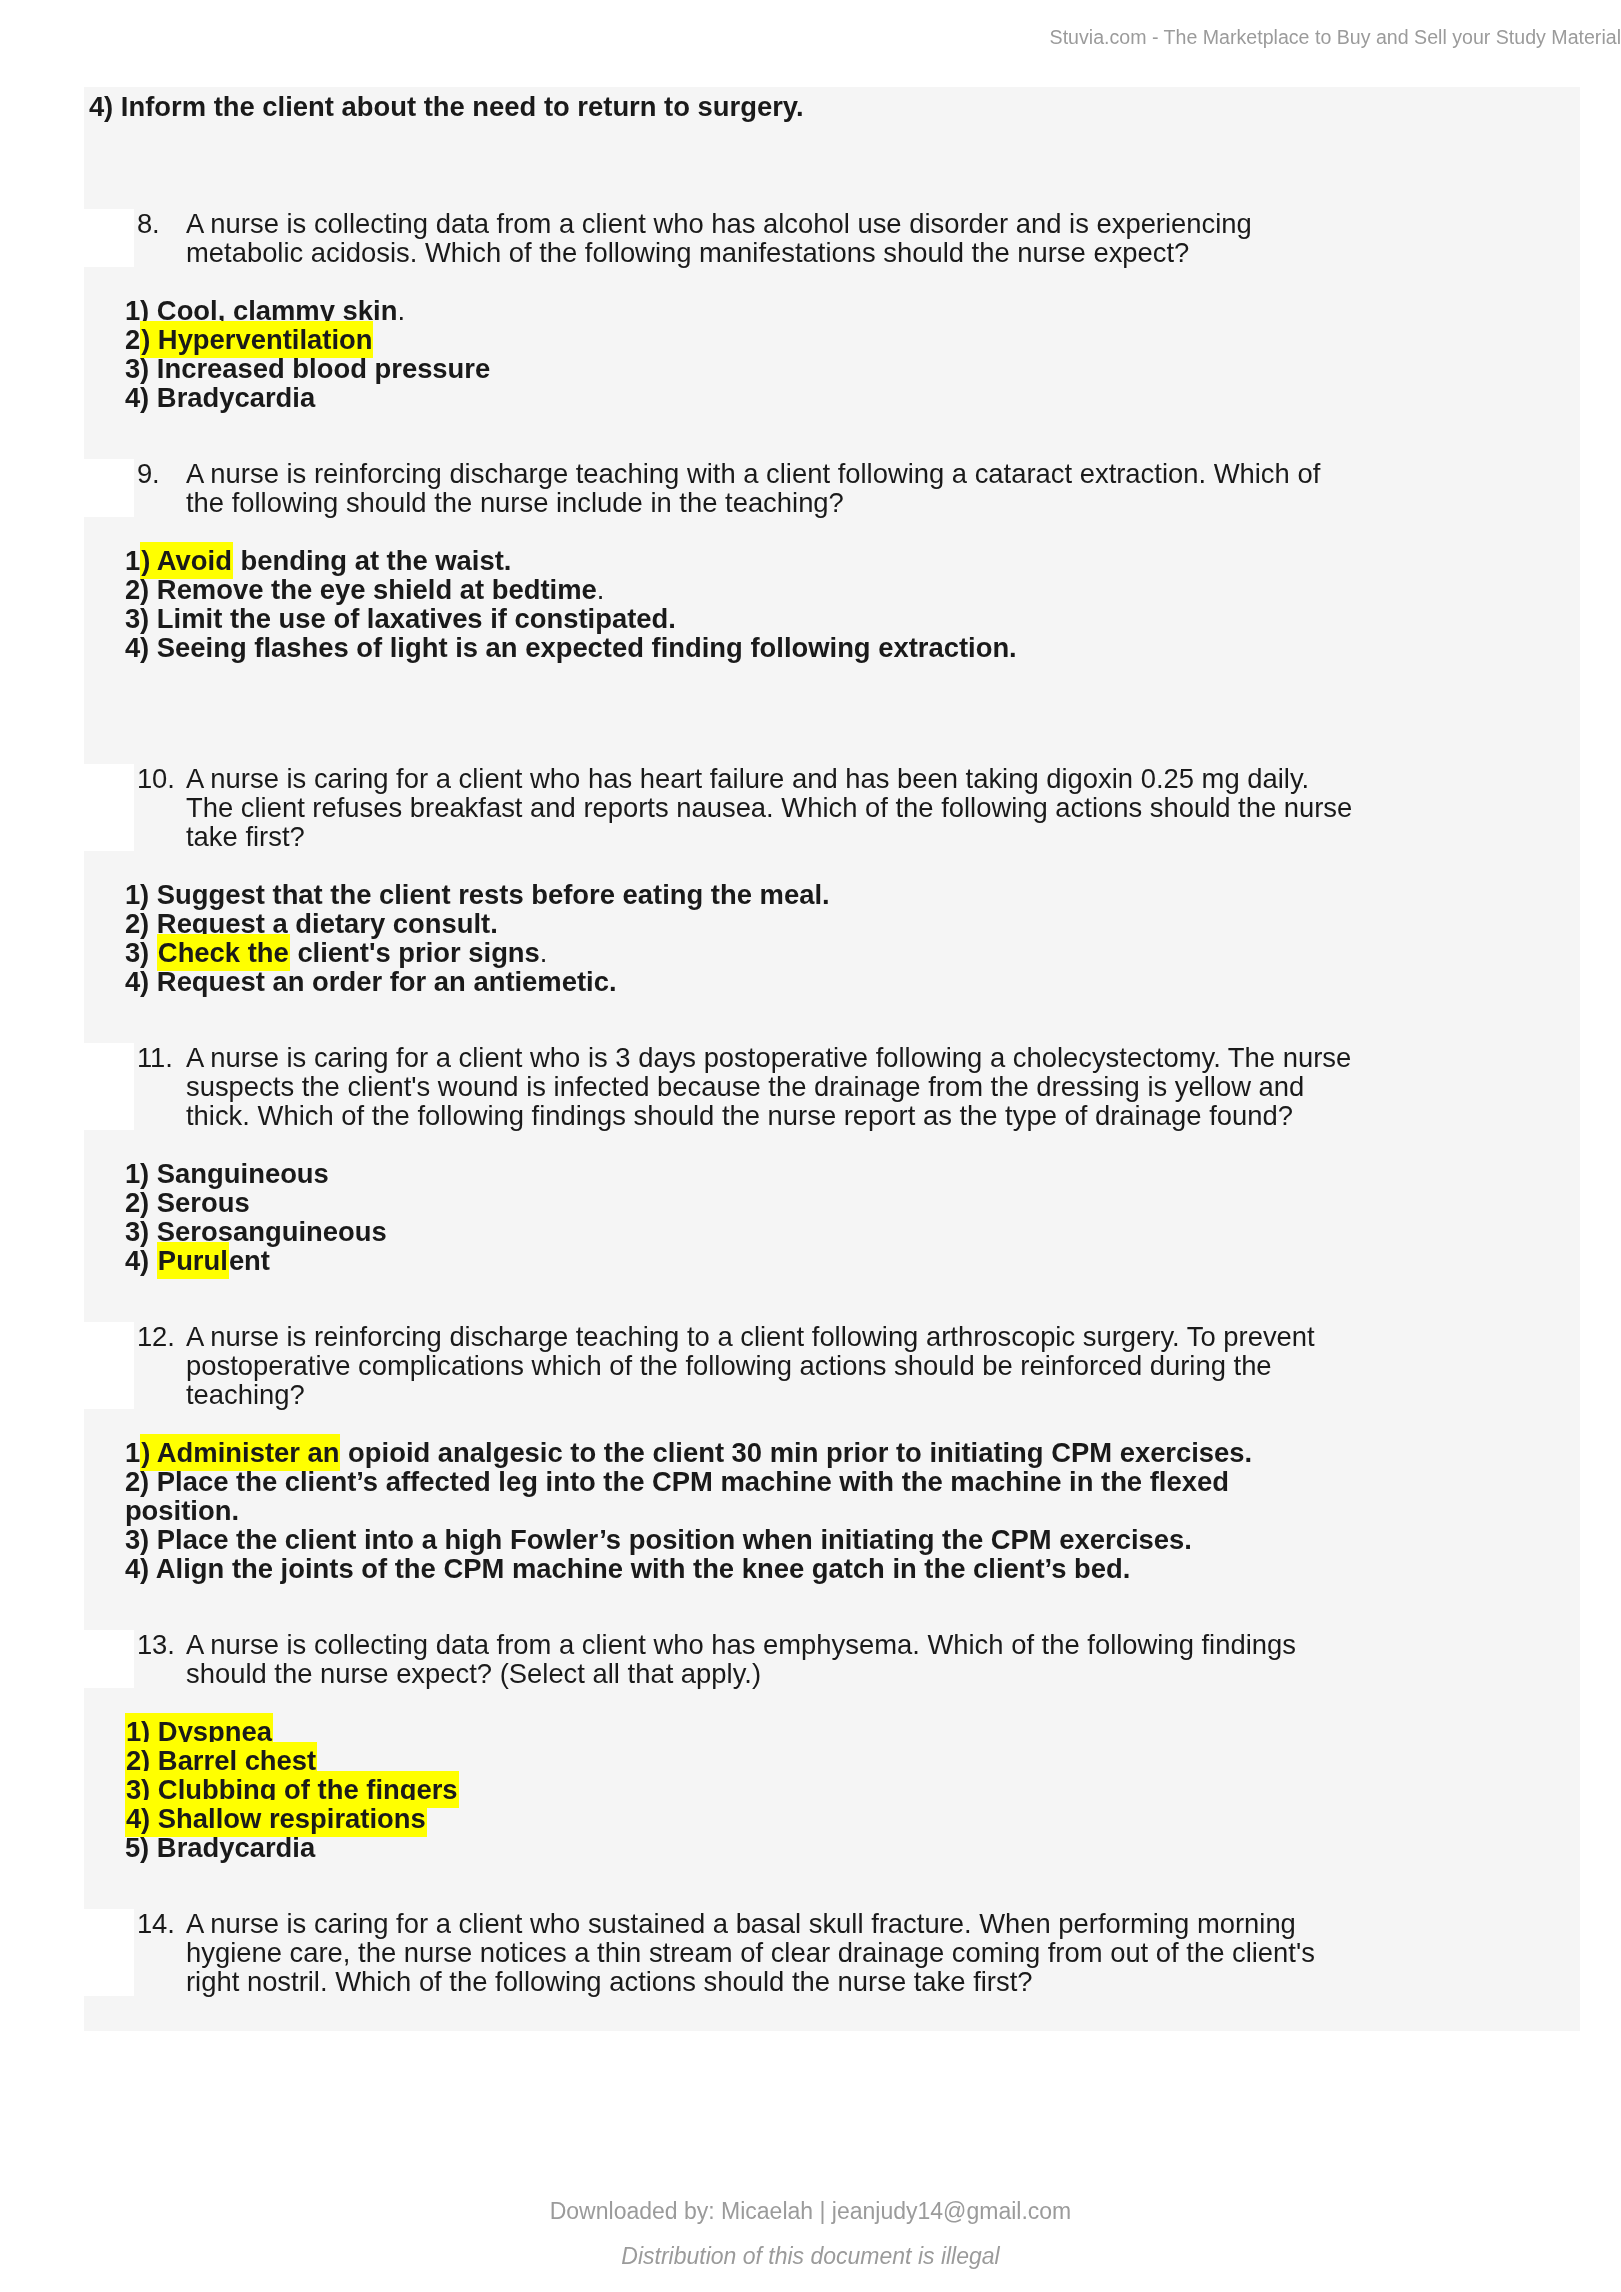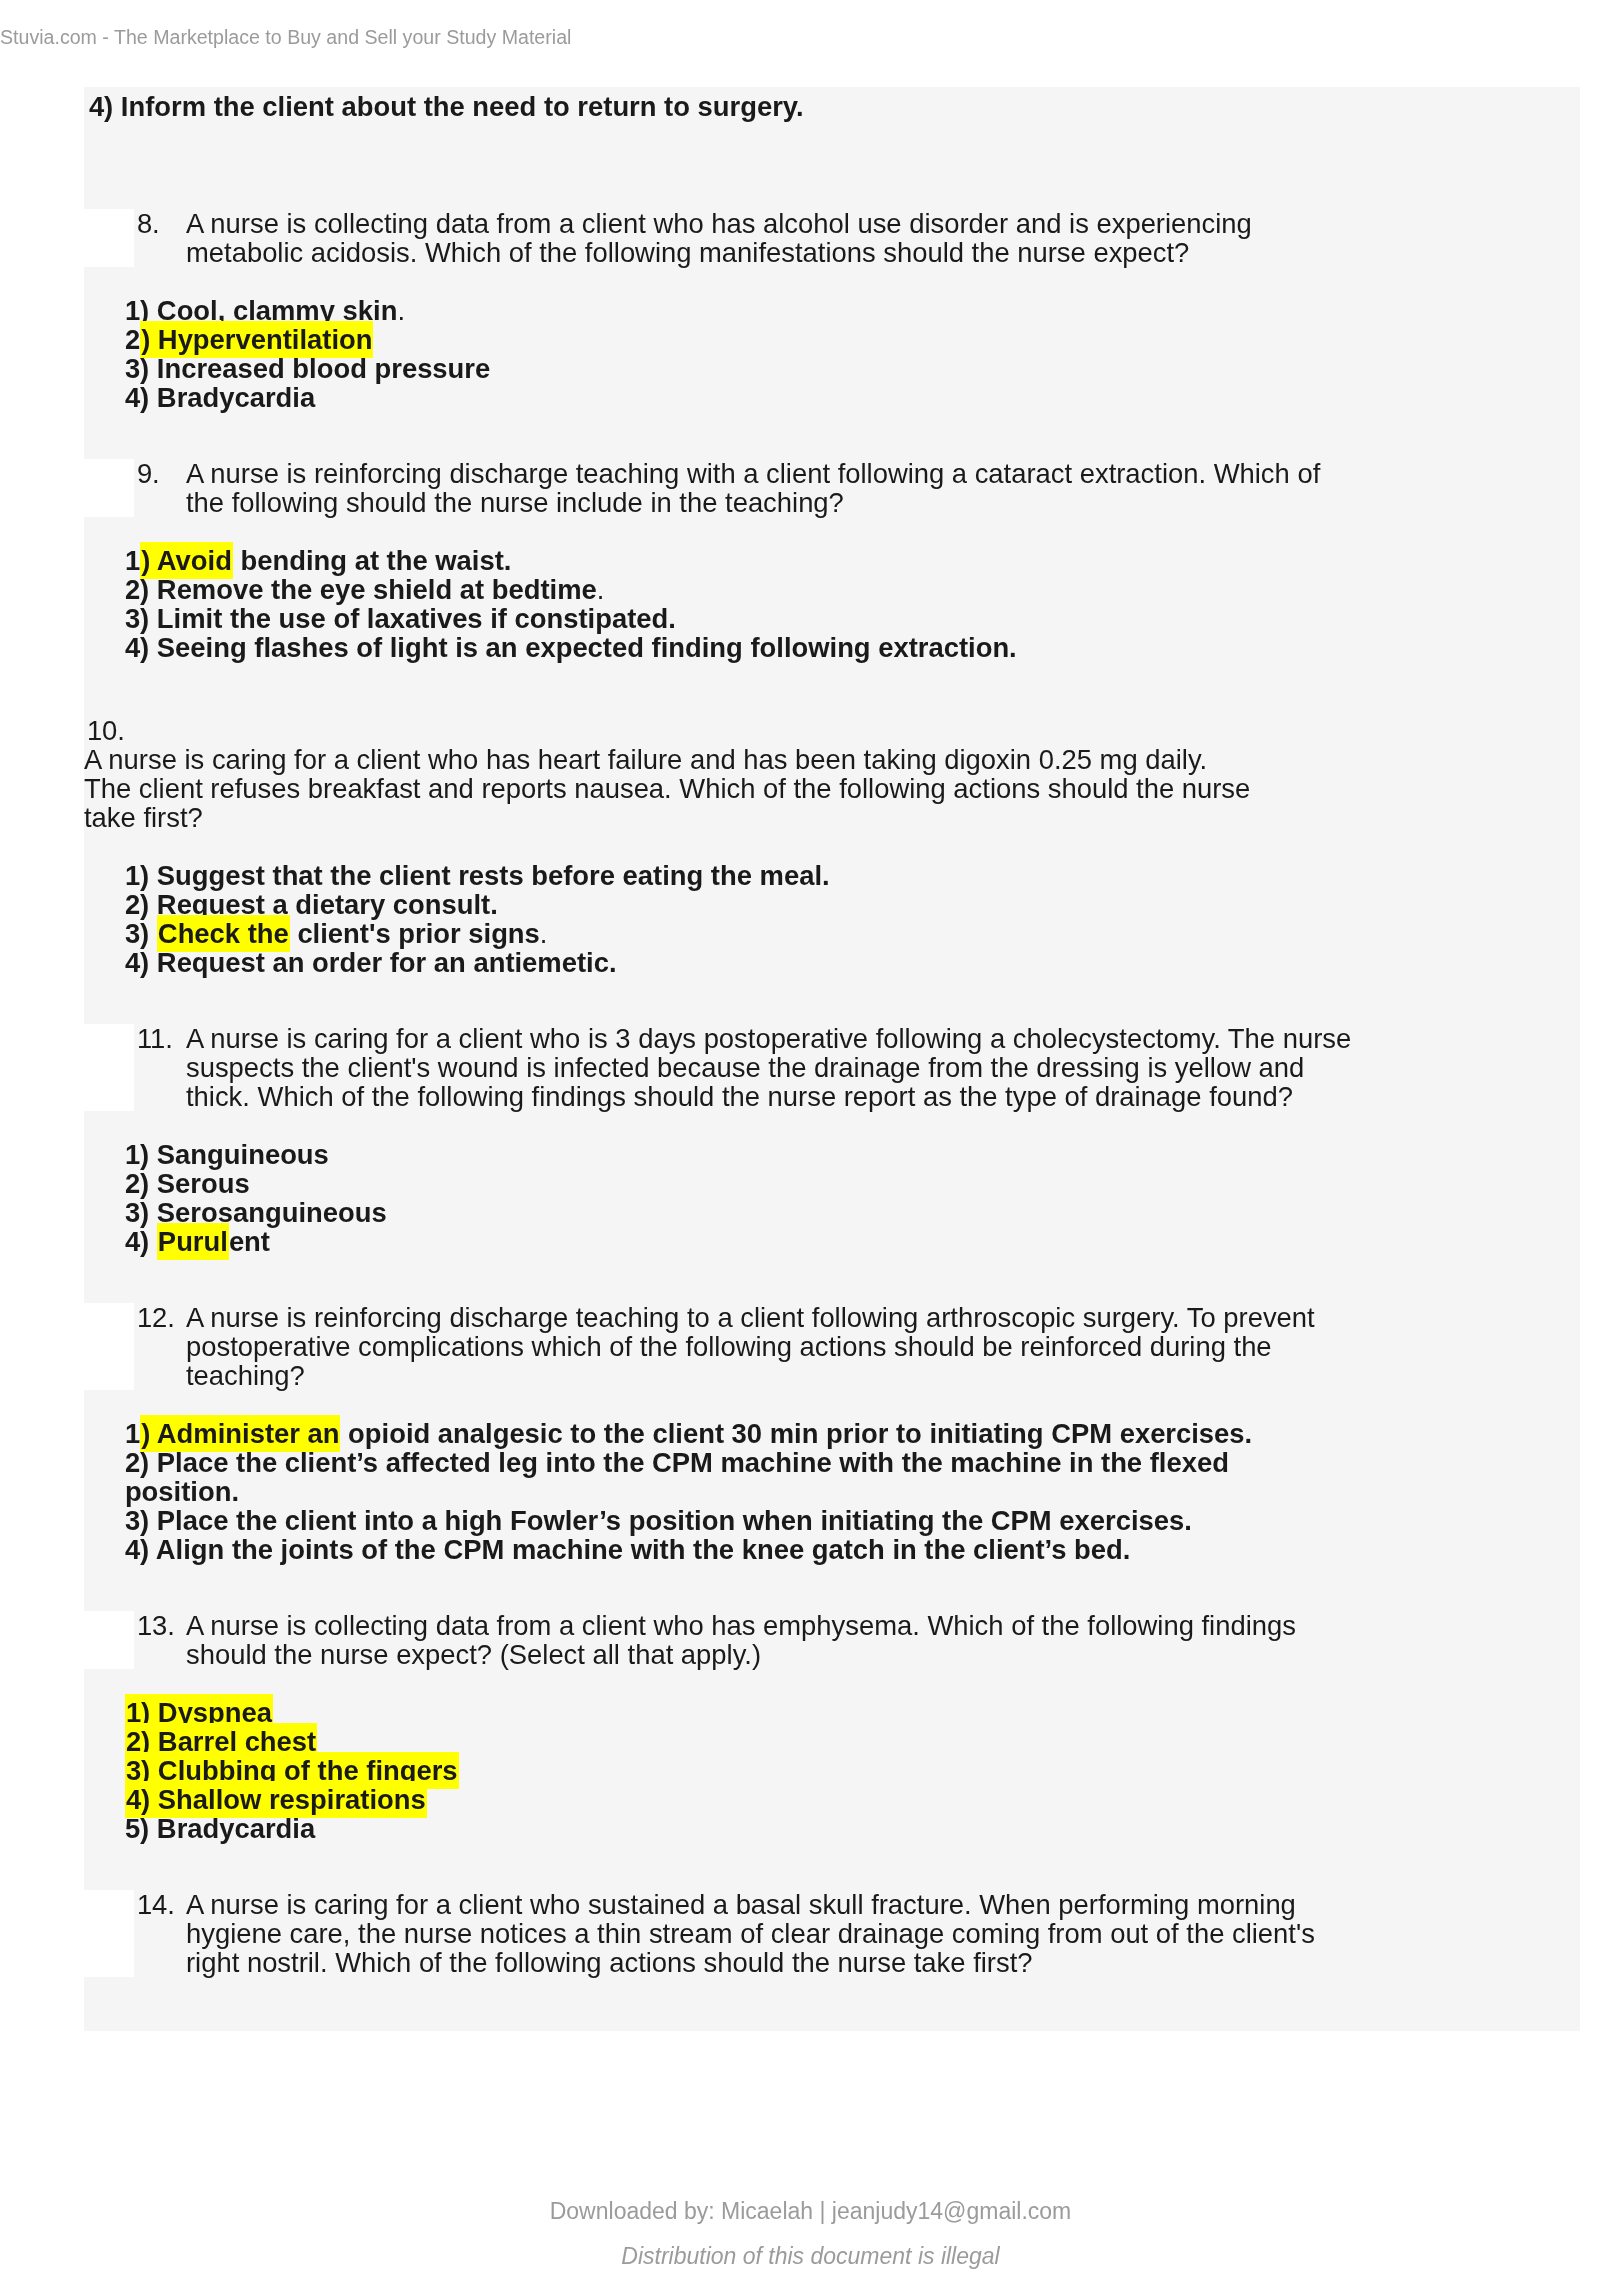--- a/index.html
+++ b/index.html
@@ -13,38 +13,38 @@
   body {
     width: 1621px; height: 2293px;
     background: #ffffff;
     position: relative;
     font-family: "Liberation Sans", sans-serif;
     color: var(--text);
     overflow: hidden;
   }
   .page-header {
     position: absolute; top: 25.5px; left: 0; width: 100%;
-    text-align: left;
+    text-align: right;
     font-size: 19.6px; line-height: 23.5px;
     color: var(--muted);
   }
   .content {
     position: absolute; left: 84px; top: 87px; width: 1496px;
     min-height: 1944px;
     background: var(--content-bg);
     padding: 4.9px 0 15.7px 0;
     font-size: 27.4px; line-height: 29px;
   }
   .answer-line {
     font-weight: bold;
     padding-left: 4.9px;
   }
   .question { display: flex; margin-top: 47px; }
   .question:first-of-type { margin-top: 88px; }
-  .question:nth-of-type(5) { margin-top: 54px; flex-direction: column; } 
+  .question:nth-of-type(5) { margin-top: 102px; } 
   .q-gutter { flex: none; width: 50px; background: #ffffff; }
   .q-num { flex: none; width: 52px; padding-left: 2.9px; }
   .q-text { flex: 1; white-space: pre-line; padding-right: 78px; }
   .options { margin-top: 29px; padding-left: 4.9px; font-weight: bold; margin-left: 36px; }
   .opt { white-space: pre-line; }
   .hl { background: var(--hl); padding: 2.9px 1px; }
   .thin { font-weight: 400; }
   .footer-line {
     position: absolute; left: 0; width: 100%;
     text-align: center;

